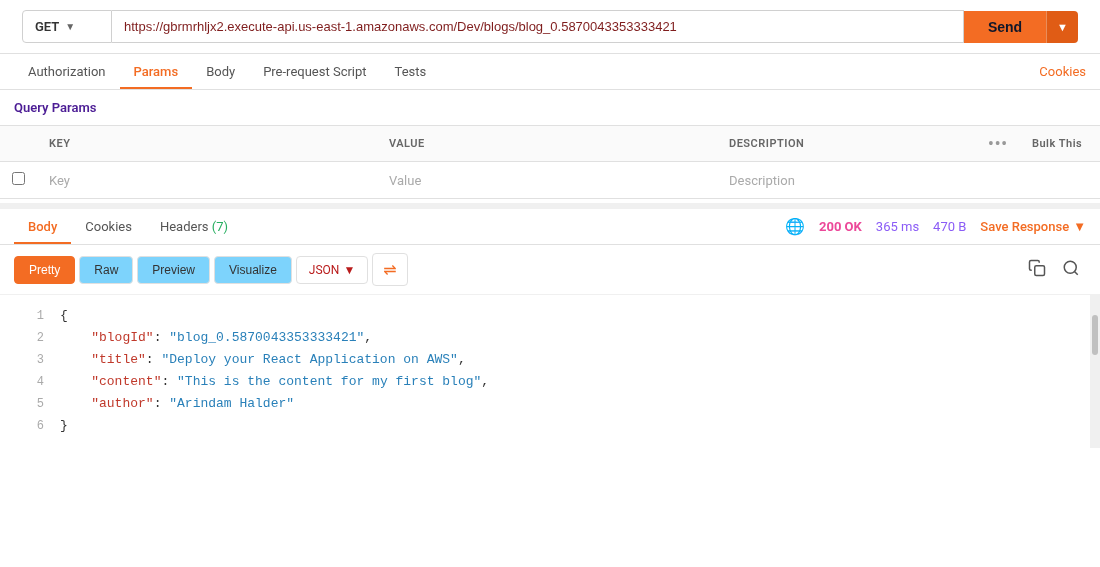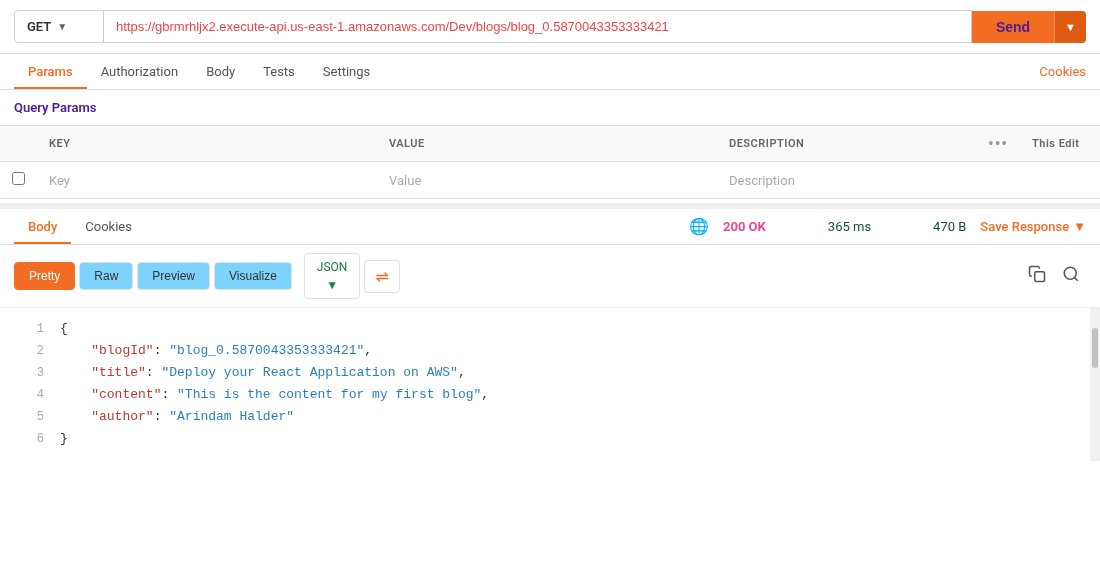--- a/index.html
+++ b/index.html
@@ -10,21 +10,21 @@
       font-size: 13px;
       width: 1100px;
       height: 567px;
       overflow: hidden;
     }
 
     
     .url-bar {
       display: flex;
       align-items: center;
-      padding: 10px 14px;
+      padding: 10px 22px;
       border-bottom: 1px solid #e0e0e0;
       gap: 0;
     }
     .method-select {
       display: flex;
       align-items: center;
       gap: 6px;
       padding: 8px 12px;
       border: 1px solid #d0d0d0;
       border-radius: 4px 0 0 4px;
@@ -39,31 +39,31 @@
       color: #666;
       font-size: 10px;
     }
     .url-input {
       flex: 1;
       padding: 8px 12px;
       border: 1px solid #d0d0d0;
       border-left: none;
       border-radius: 0;
       font-size: 13px;
-      color: #ef4444;
+      color: #7f1d1d;
       outline: none;
     }
     .send-btn-group {
       display: flex;
       align-items: stretch;
     }
     .send-btn {
       padding: 8px 24px;
       background: #f36c23;
-      color: #4c1d95;
+      color: #0f172a;
       border: none;
       font-size: 14px;
       font-weight: 600;
       cursor: pointer;
       border-radius: 0;
     }
     .send-chevron {
       padding: 8px 10px;
       background: #e05c15;
       color: #fff;
@@ -187,21 +187,21 @@
       background: #f36c23;
     }
     .response-tab .badge { color: #27ae60; }
     .response-meta {
       display: flex;
       align-items: center;
       gap: 14px;
       margin-left: auto;
     }
     .status-ok { color: #ec4899; font-weight: 700; }
-    .meta-val { color: #14532d; margin-left: 48px; }
+    .meta-val { color: #8b5cf6; }
     .save-response {
       color: #f36c23;
       font-weight: 500;
       cursor: pointer;
       display: flex;
       align-items: center;
       gap: 4px;
     }
     .globe-icon { font-size: 16px; color: #555; }
 
@@ -229,23 +229,21 @@
     }
     .json-select {
       display: flex;
       align-items: center;
       gap: 4px;
       padding: 6px 12px;
       border: 1px solid #e0e0e0;
       border-radius: 4px;
       font-size: 12px;
       cursor: pointer;
-      margin-left: 8px;
-      color: #15803d;
-      flex-direction: column;
+      color: #b91c1c;
     }
     .wrap-btn {
       padding: 6px 10px;
       border: 1px solid #e0e0e0;
       background: #fff;
       border-radius: 4px;
       cursor: pointer;
       font-size: 13px;
       color: #f36c23;
     }
@@ -297,42 +295,42 @@
     <span class="chevron">▼</span>
   </div>
   <input class="url-input" type="text" value="https://gbrmrhljx2.execute-api.us-east-1.amazonaws.com/Dev/blogs/blog_0.5870043353333421" style="">
   <div class="send-btn-group">
     <button class="send-btn">Send</button>
     <button class="send-chevron">▼</button>
   </div>
 </div>
 
 <div class="tabs-row">
+  <div class="tab">Authorization</div>
   <div class="tab active">Params</div>
-  <div class="tab">Authorization</div>
   <div class="tab">Body</div>
+  <div class="tab">Pre-request Script</div>
   <div class="tab">Tests</div>
-  <div class="tab">Settings</div>
   <div class="tabs-spacer"></div>
   <div class="cookies-link">Cookies</div>
 </div>
 
 <div class="section-header">Query Params</div>
 
 <table class="params-table">
   <thead>
     <tr>
       <th class="checkbox-col"></th>
       <th class="key-col">KEY</th>
       <th class="value-col">VALUE</th>
       <th class="desc-col">DESCRIPTION</th>
       <th class="actions-col">
         <span class="dots-icon">•••</span>
       </th>
-      <th class="bulk-edit-col">This Edit</th>
+      <th class="bulk-edit-col">Bulk This</th>
     </tr>
   </thead>
   <tbody>
     <tr>
       <td class="checkbox-col">
         <input type="checkbox" style="">
       </td>
       <td>
         <span style="color:#aaa;">Key</span>
       </td>
@@ -346,20 +344,21 @@
       <td></td>
     </tr>
   </tbody>
 </table>
 
 <div class="response-section">
 
   <div class="response-tabs-row">
     <div class="response-tab active">Body</div>
     <div class="response-tab">Cookies</div>
+    <div class="response-tab">Headers <span class="badge">(7)</span></div>
     <div class="response-meta">
       <span class="globe-icon">🌐</span>
       <span class="status-ok">200 OK</span>
       <span class="meta-val">365 ms</span>
       <span class="meta-val">470 B</span>
       <span class="save-response">
         <span>Save Response</span>
         <span>▼</span>
       </span>
     </div>

